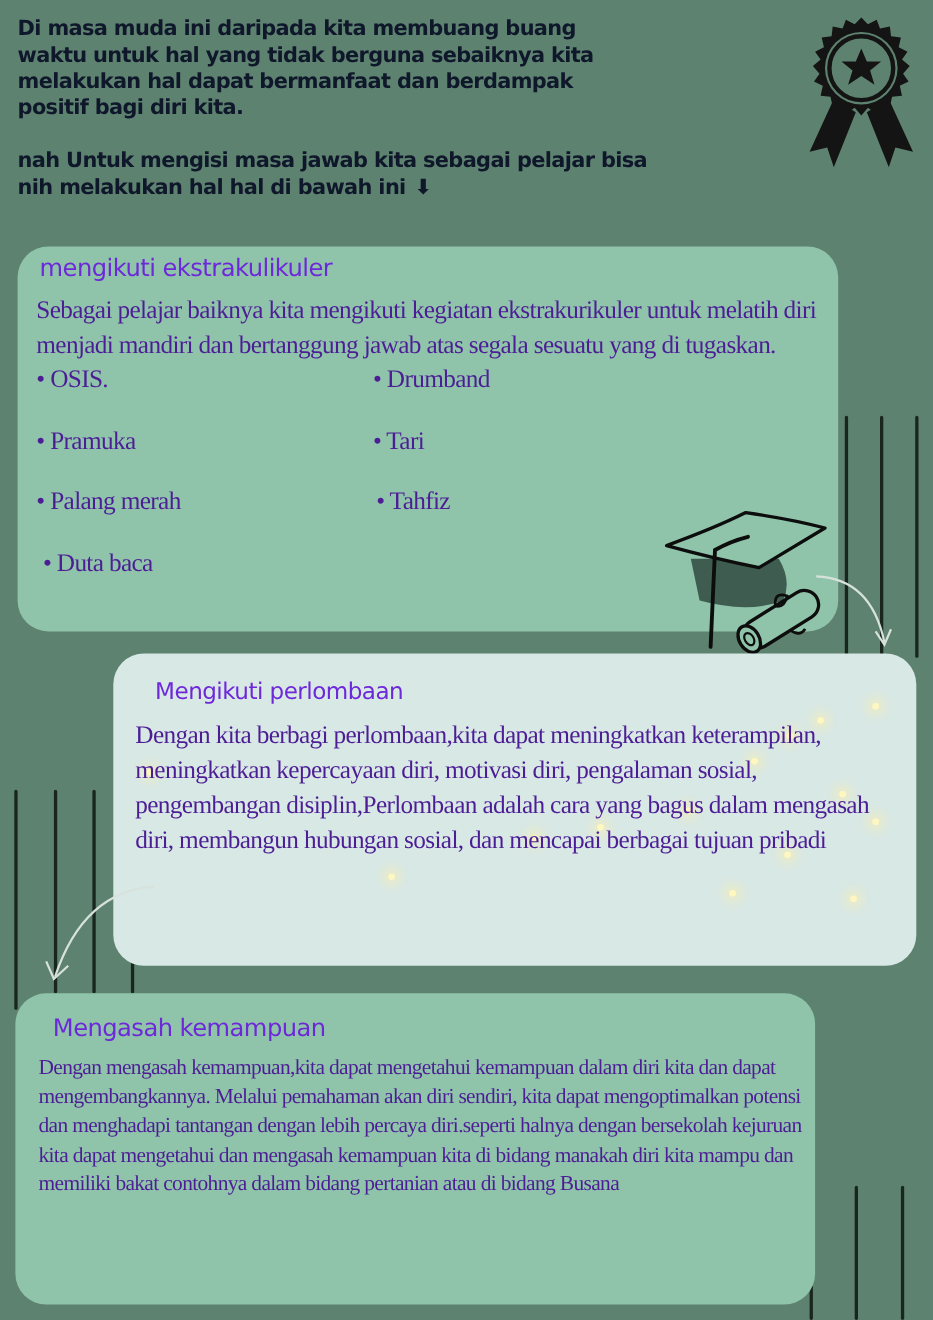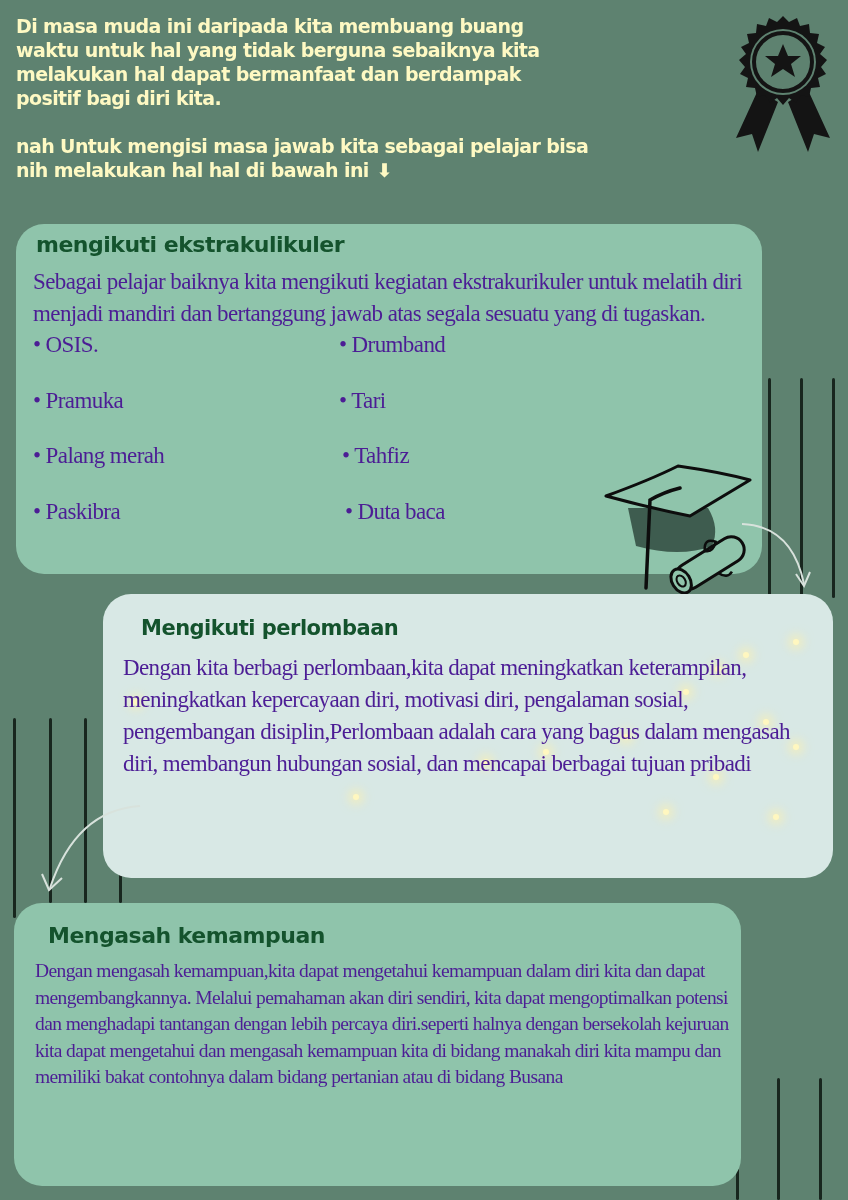--- a/index.html
+++ b/index.html
@@ -12,40 +12,40 @@
     }
     .intro {
       position: absolute;
       left: 16px; top: 14px;
       width: 720px;
       font-family: "DejaVu Sans", sans-serif;
       font-weight: bold;
       font-size: 19px;
       line-height: 24px;
       letter-spacing: -0.6px;
-      color: #fef9c3;
+      color: #0f172a;
     }
     .intro p { white-space: pre-line; }
     .intro .gap { height: 24px; }
     .arrow-down { display: inline-block; margin-left: 2px; }
 
     .badge { position: absolute; left: 728px; top: 10px; width: 110px; height: 150px; }
 
     .vline { position: absolute; width: 3px; background: #18261e; border-radius: 2px; }
 
     .card { position: absolute; border-radius: 28px; }
     .card1 { left: 16px; top: 224px; width: 746px; height: 350px; background: #8fc4ab; }
     .card2 { left: 103px; top: 594px; width: 730px; height: 284px; background: #d8e8e5; overflow: hidden; }
     .card3 { left: 14px; top: 903px; width: 727px; height: 283px; background: #8fc4ab; }
 
     .card-title {
       position: absolute;
       font-family: "DejaVu Sans", sans-serif;
-      font-weight: bold;
-      color: #14532d;
+      font-weight: normal;
+      color: #6d28d9;
       letter-spacing: -0.5px;
     }
     .card-body {
       position: absolute;
       font-family: Liberation Serif, serif;
       color: #4c1d95;
       letter-spacing: -0.6px;
     }
     .card1 .card-title { left: 20px; top: 8px; font-size: 22px; }
     .card1 .card-body { left: 17px; top: 42px; font-size: 23px; line-height: 31.5px; width: 735px; }
@@ -105,21 +105,20 @@
   <div class="card-title">mengikuti ekstrakulikuler</div>
   <div class="card-body">
     <span>Sebagai pelajar baiknya kita mengikuti kegiatan ekstrakurikuler untuk melatih diri menjadi mandiri dan bertanggung jawab atas segala sesuatu yang di tugaskan.</span>
     <div class="list-grid">
       <span>OSIS.</span>
       <span>Drumband</span>
       <span>Pramuka</span>
       <span>Tari</span>
       <span>Palang merah</span>
       <span style="padding-left:3px">Tahfiz</span>
-      <span>Paskibra</span>
       <span style="padding-left:6px">Duta baca</span>
     </div>
   </div>
 </div>
 
 <svg class="grad-cap" viewBox="0 0 170 140">
   <path d="M28 50 L108 50 Q120 70 112 88 Q80 100 36 88 Z" fill="#304a3e" opacity="0.85"></path>
   <path d="M6 38 Q50 22 78 8 Q120 14 150 22 Q120 40 90 58 Q50 50 6 38 Z" fill="#8fc4ab" stroke="#0d0d0d" stroke-width="3" stroke-linejoin="round"></path>
   <path d="M80 30 Q64 34 50 42 L46 130" fill="none" stroke="#0d0d0d" stroke-width="3.5" stroke-linecap="round"></path>
   <g transform="rotate(-32 110 105)">

